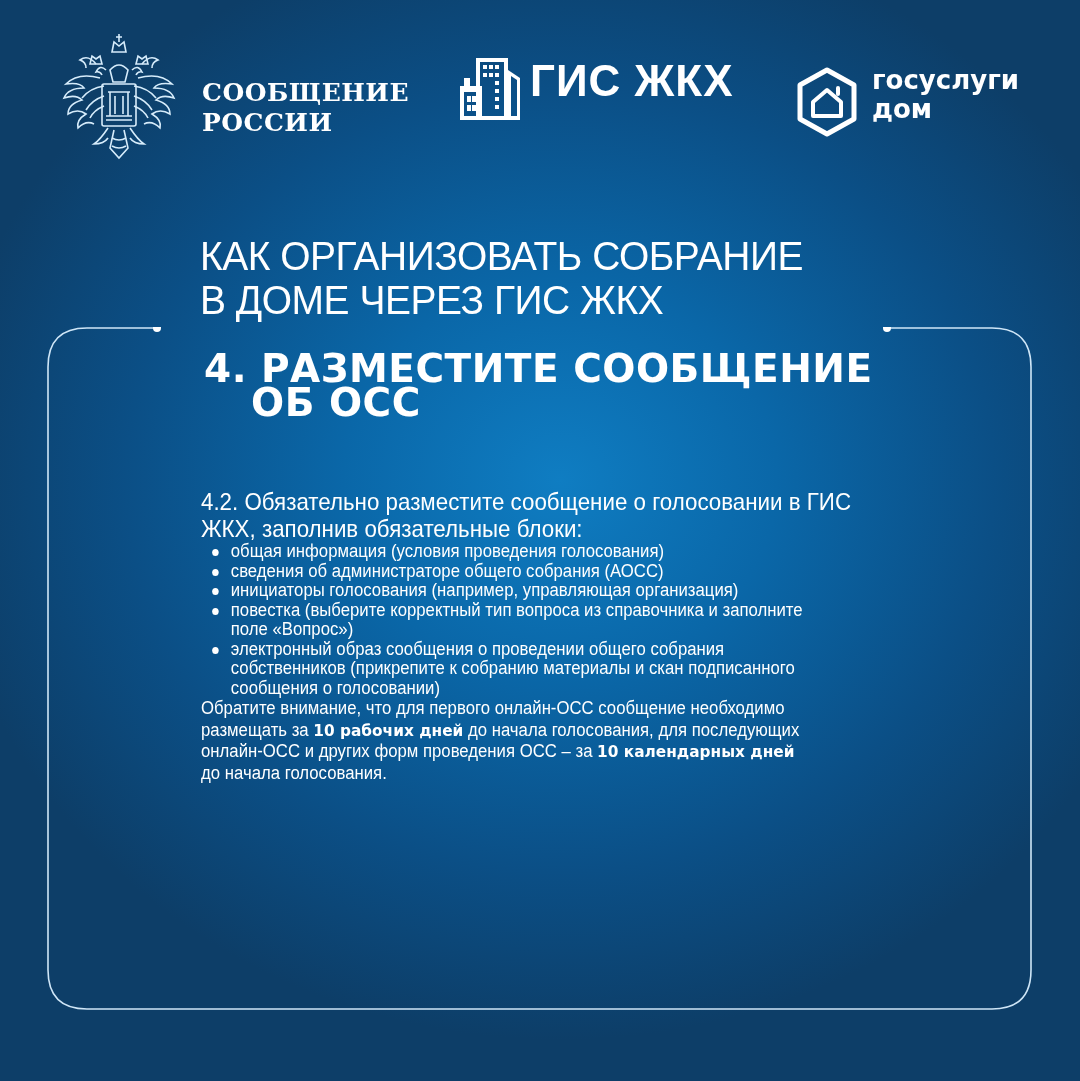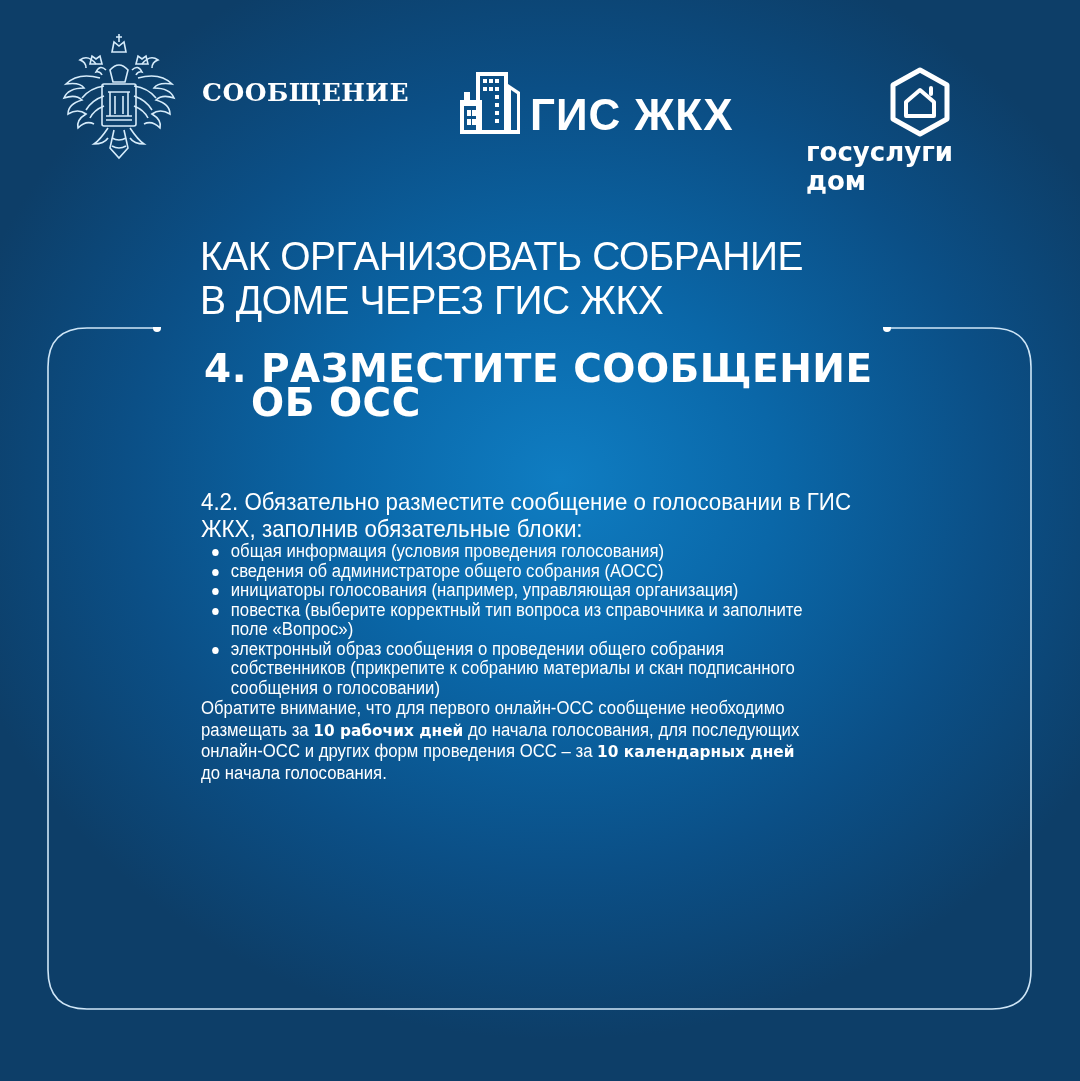--- a/index.html
+++ b/index.html
@@ -7,24 +7,24 @@
       width: 1080px; height: 1081px; overflow: hidden; position: relative;
       background: radial-gradient(ellipse 620px 560px at 560px 480px, #0f7dc2 0%, #0a67a8 35%, #0b4f86 70%, #0d3e68 100%);
       font-family: "Liberation Sans", sans-serif;
       color: #ffffff;
     }
     .abs { position: absolute; }
 
     
     .emblem { left: 60px; top: 30px; width: 118px; height: 132px; }
     .minstroy { left: 202px; top: 78px; font-family: "DejaVu Serif", serif; font-weight: bold; font-size: 25px; line-height: 30px; letter-spacing: 0.5px; }
-    .gis-logo { left: 458px; top: 70px; height: 64px; display: flex; align-items: flex-end; }
+    .gis-logo { left: 458px; top: 56px; height: 64px; display: flex; }
     .gis-logo svg { width: 68px; height: 64px; }
     .gis-text { font-family: "Liberation Sans", sans-serif; font-weight: bold; font-size: 44px; line-height: 44px; margin-left: 4px; letter-spacing: 1px; position: relative; top: 3px; }
-    .gos-logo { left: 794px; top: 66px; display: flex; align-items: flex-end; flex-direction: column; }
+    .gos-logo { left: 794px; top: 66px; display: flex; align-items: flex-start; }
     .gos-logo svg { width: 66px; height: 72px; }
     .gos-text { margin-left: 12px; font-family: "DejaVu Sans", sans-serif; font-weight: bold; font-size: 26px; line-height: 29px; }
 
     
     .main-title { left: 200px; top: 234px; font-size: 41px; line-height: 44px; font-weight: normal; letter-spacing: -0.5px; transform: scaleX(0.95); transform-origin: left top; white-space: nowrap; }
 
     
     .frame { left: 47px; top: 327px; width: 985px; height: 683px; }
 
     
@@ -67,20 +67,21 @@
     <path d="M48 62 h22 M50 62 v24 M68 62 v24 M46 86 h26 M46 90 h26"></path>
     <path d="M55 66 v18 M63 66 v18"></path>
 
     <path d="M48 98 q-8 12 -14 16 q10 0 14 -6 M70 98 q8 12 14 16 q-10 0 -14 -6"></path>
     <path d="M54 100 l-4 18 l9 10 l9 -10 l-4 -18"></path>
     <path d="M52 108 q7 4 14 0 M52 116 q7 4 14 0"></path>
   </svg>
 </div>
 <div class="abs minstroy">
   <div>СООБЩЕНИЕ</div>
+  <div>РОССИИ</div>
 </div>
 
 <div class="abs gis-logo">
   <svg viewBox="0 0 68 64" fill="#ffffff">
 
     <path d="M2 30 h22 v34 h-22 z M6 36 v24 h14 v-24 z" fill-rule="evenodd"></path>
     <rect x="6" y="22" width="6" height="8"></rect>
     <rect x="9" y="40" width="4" height="6"></rect>
       <rect x="14" y="40" width="4" height="6"></rect>
     <rect x="9" y="49" width="4" height="6"></rect>

